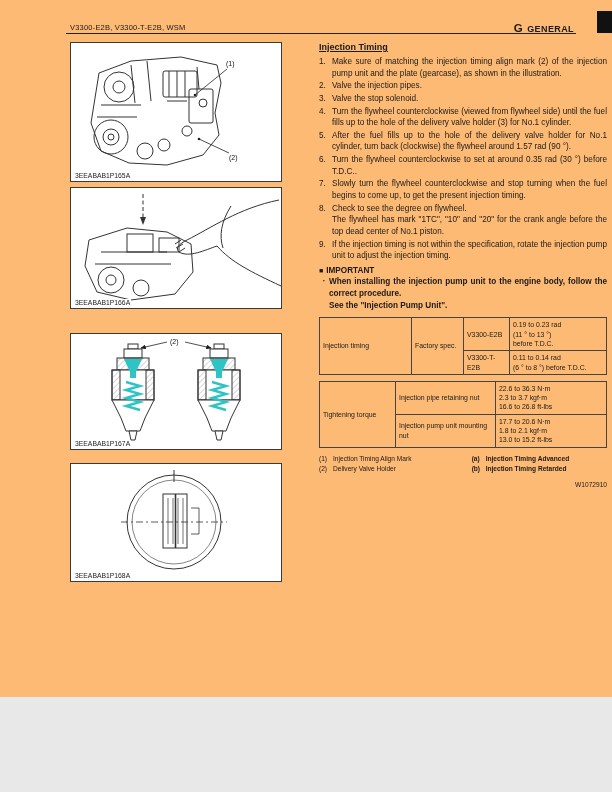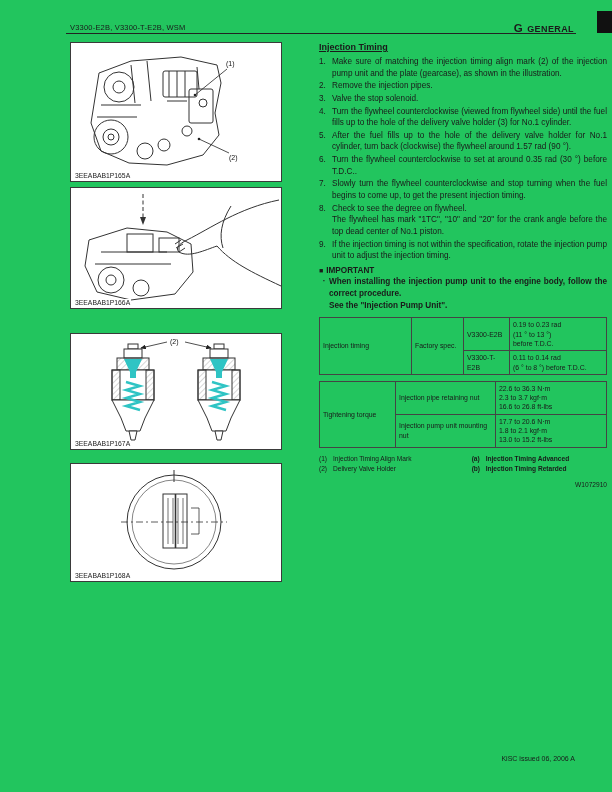--- a/index.html
+++ b/index.html
@@ -1,19 +1,19 @@
 <!DOCTYPE html>
 <html><head>
 <meta charset="utf-8">
 <style>
   * { margin:0; padding:0; box-sizing:border-box; }
   html,body { background:#e8e8e8; }
   .page {
-    position:relative; width:612px; height:792px; margin:0 auto;
-    background:#22c55e; overflow:hidden;
+    position:relative; width:612px; height:697px; margin:0 auto;
+    background:#fdba74; overflow:hidden;
     font-family:"Liberation Sans","DejaVu Sans",sans-serif; color:#1a1a1a;padding-left:20px;
   }
   
   .header-left { position:absolute; left:70px; top:23px; font-size:7.5px; letter-spacing:.2px; }
   .header-right { position:absolute; right:38px; top:18px; }
   .section-letter { font-size:11.5px; font-weight:bold; }
   .section-word { font-size:9px; font-weight:bold; letter-spacing:.4px; }
   .corner-tab { position:absolute; right:0; top:11px; width:15px; height:22px; background:#111; }
   .header-rule { position:absolute; left:66px; right:36px; top:33px; border-top:1.2px solid #222; }
 
@@ -189,21 +189,21 @@
   <div class="right-col">
 
     <div class="proc-title">Injection Timing</div>
 
     <div class="step">
       <span class="step-num">1.</span>
       <span class="step-text">Make sure of matching the injection timing align mark (2) of the injection pump unit and the plate (gearcase), as shown in the illustration.</span>
     </div>
     <div class="step">
       <span class="step-num">2.</span>
-      <span class="step-text">Remove the injection pipes.</span>
+      <span class="step-text">Valve the injection pipes.</span>
     </div>
     <div class="step">
       <span class="step-num">3.</span>
       <span class="step-text">Valve the stop solenoid.</span>
     </div>
     <div class="step">
       <span class="step-num">4.</span>
       <span class="step-text">Turn the flywheel counterclockwise (viewed from flywheel side) until the fuel fills up to the hole of the delivery valve holder (3) for No.1 cylinder.</span>
     </div>
     <div class="step">

